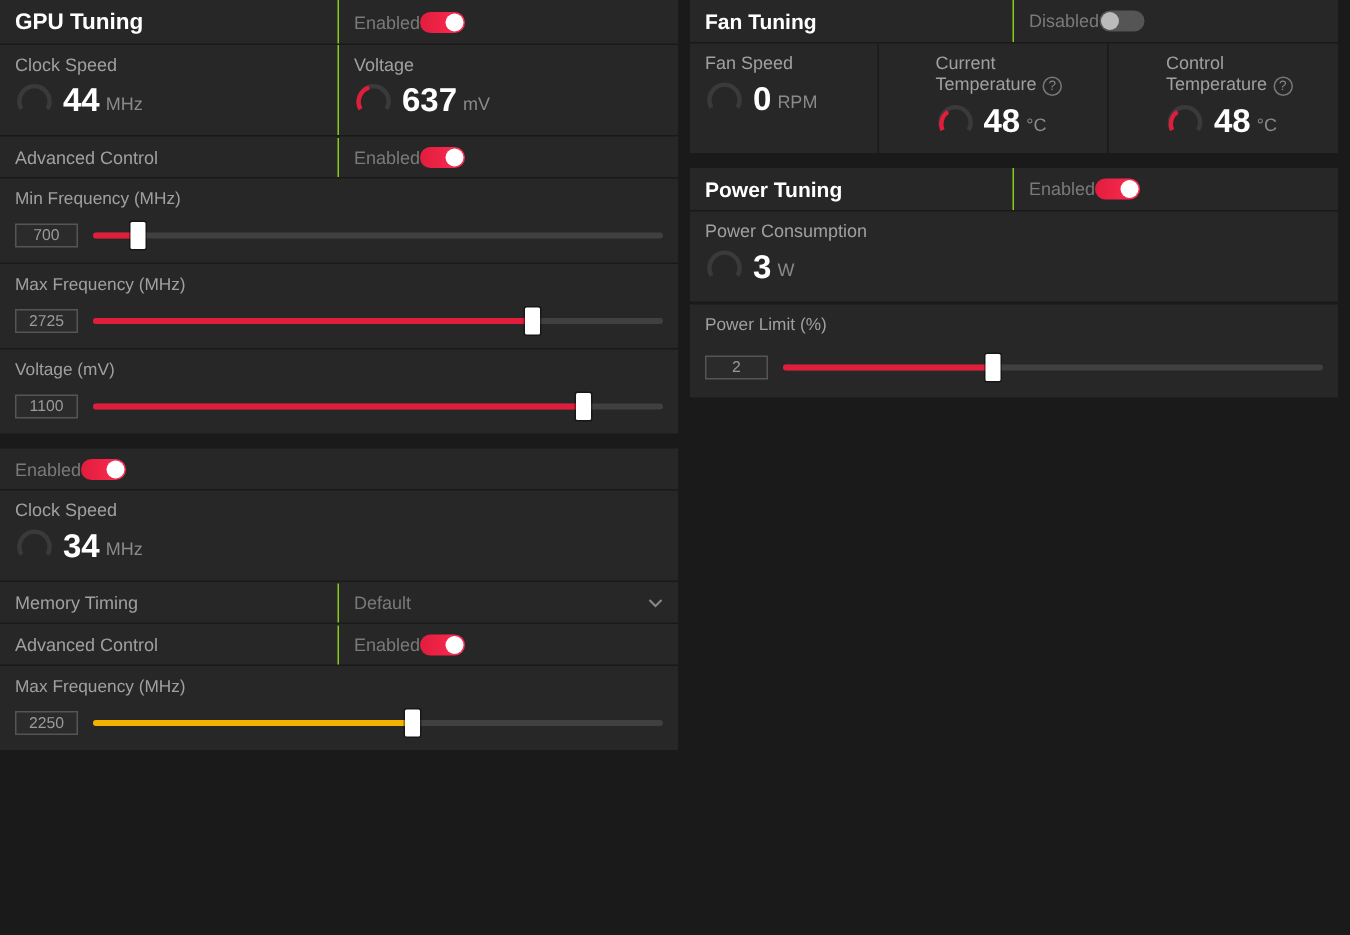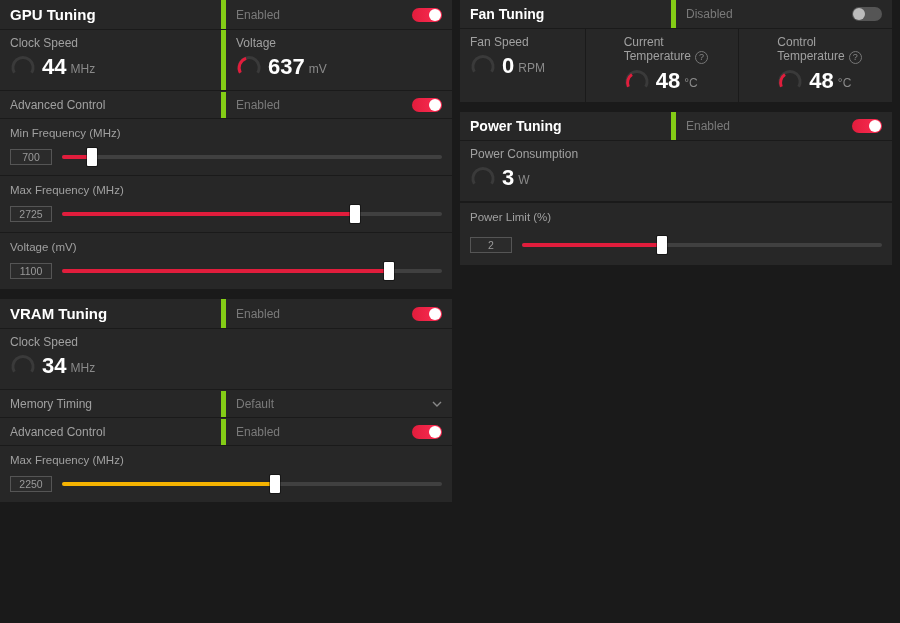--- a/index.html
+++ b/index.html
@@ -15,22 +15,22 @@
   }
   .cols { display:flex; width:100%; height:100%; }
   .col { display:flex; flex-direction:column; }
   .col-left  { width: 452px; margin-right: 8px; }
   .col-right { width: 432px; }
 
   .panel { background:#272727; margin-bottom:10px; }
   .row { display:flex; align-items:center; min-height:28px; border-bottom:1px solid #1a1a1a; }
   .row:last-child { border-bottom:none; }
   .cell { padding:6px 10px; }
-  .cell-left  { width:50%; border-right:5px solid #84cc16; }
-  .cell-right { width:50%; display:flex; align-items:center; justify-content:space-between; }
+  .cell-left  { width:50%; border-right:1px solid #84cc16; }
+  .cell-right { width:50%; display:flex; align-items:center; }
   .title { font-size:15px; font-weight:600; color:#fff; }
   .subtitle { font-size:14px; font-weight:600; color:#fff; }
   .label { color:#a0a0a0; font-size:12px; }
   .muted { color:#7a7a7a; font-size:12px; }
 
   
   .toggle { width:30px; height:14px; border-radius:8px; background:#555; position:relative; cursor:pointer; }
   .toggle .knob { position:absolute; top:1px; width:12px; height:12px; border-radius:50%; background:#bbb; transition:none; }
   .toggle.on { background:linear-gradient(90deg,#e11d3c 0%,#ff2d55 100%); }
   .toggle.on .knob { right:1px; background:#fff; }
@@ -156,21 +156,20 @@
           <div class="track">
             <div class="fill red" style="width:86%"></div>
               <div class="thumb" style="left:86%"></div>
           </div>
         </div>
       </div>
     </div>
 
     <div class="panel">
       <div class="row">
-        <div class="cell cell-left"><span class="title">VRAM Tuning</span></div>
         <div class="cell cell-right">
           <span class="muted">Enabled</span>
           <span class="toggle on">
               <span class="knob"></span>
             </span>
         </div>
       </div>
       <div class="row">
         <div class="cell stat-pad" style="width:100%">
           <span class="label">Clock Speed</span>

